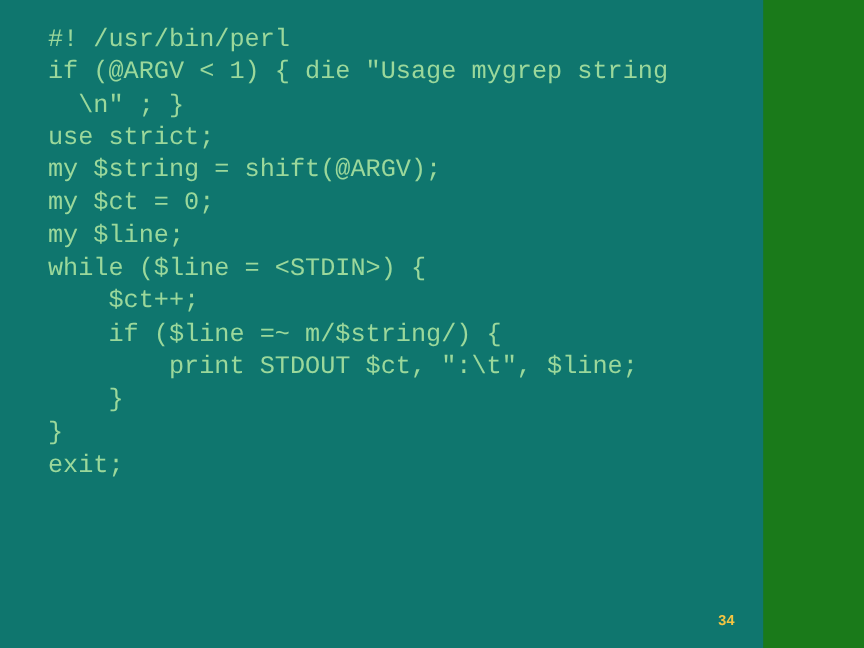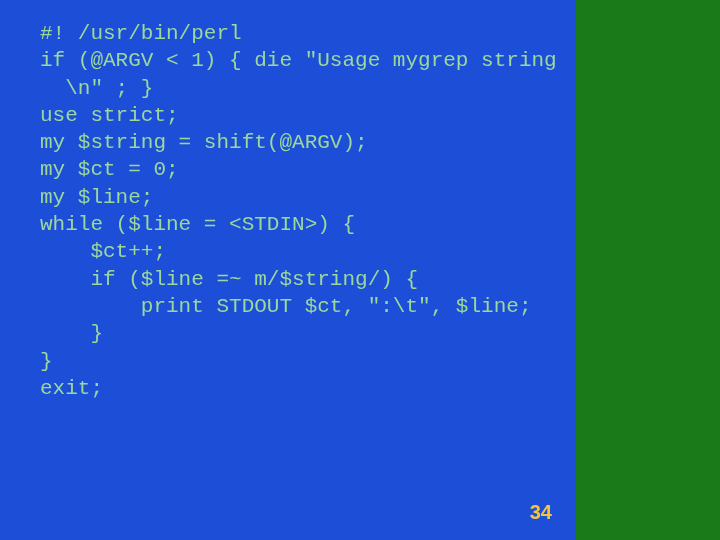--- a/index.html
+++ b/index.html
@@ -5,44 +5,44 @@
   html, body {
     margin: 0;
     padding: 0;
     width: 720px;
     height: 540px;
     background: #1a7a1a;
     overflow: hidden;
     font-family: "Courier New", Courier, monospace;
   }
   .slide {
-    width: 576px;
+    width: 636px;
     height: 540px;
-    background: #1d4ed8;
+    background: #0f766e;
     position: relative;
     box-sizing: border-box;
   }
   .code-block {
     position: absolute;
     top: 20px;
     left: 40px;
     right: 40px;
     color: #9bd89b;
     font-size: 21px;
     line-height: 1.3;
     white-space: pre;
     font-family: "Courier New", Courier, monospace;
   }
   .page-num {
     position: absolute;
     bottom: 16px;
     right: 24px;
     color: #f5c542;
     font-weight: bold;
-    font-size: 20px;
+    font-size: 12px;
     font-family: Arial, sans-serif;
   }
 </style>
 </head>
 <body>
 
 <div class="slide">
   <div class="code-block">#! /usr/bin/perl
 if (@ARGV &lt; 1) { die "Usage mygrep string
   \n" ; }

